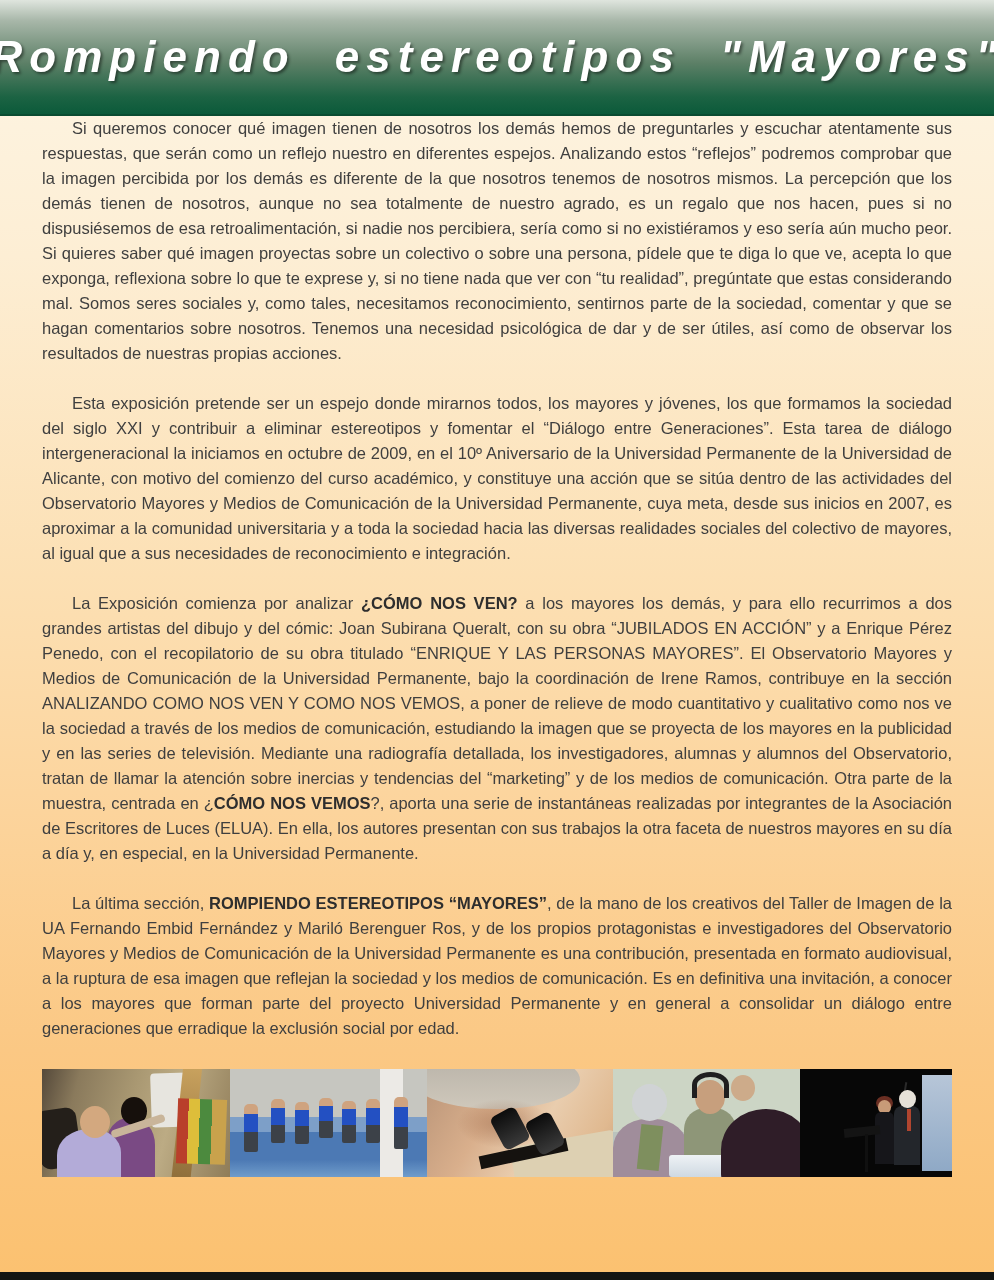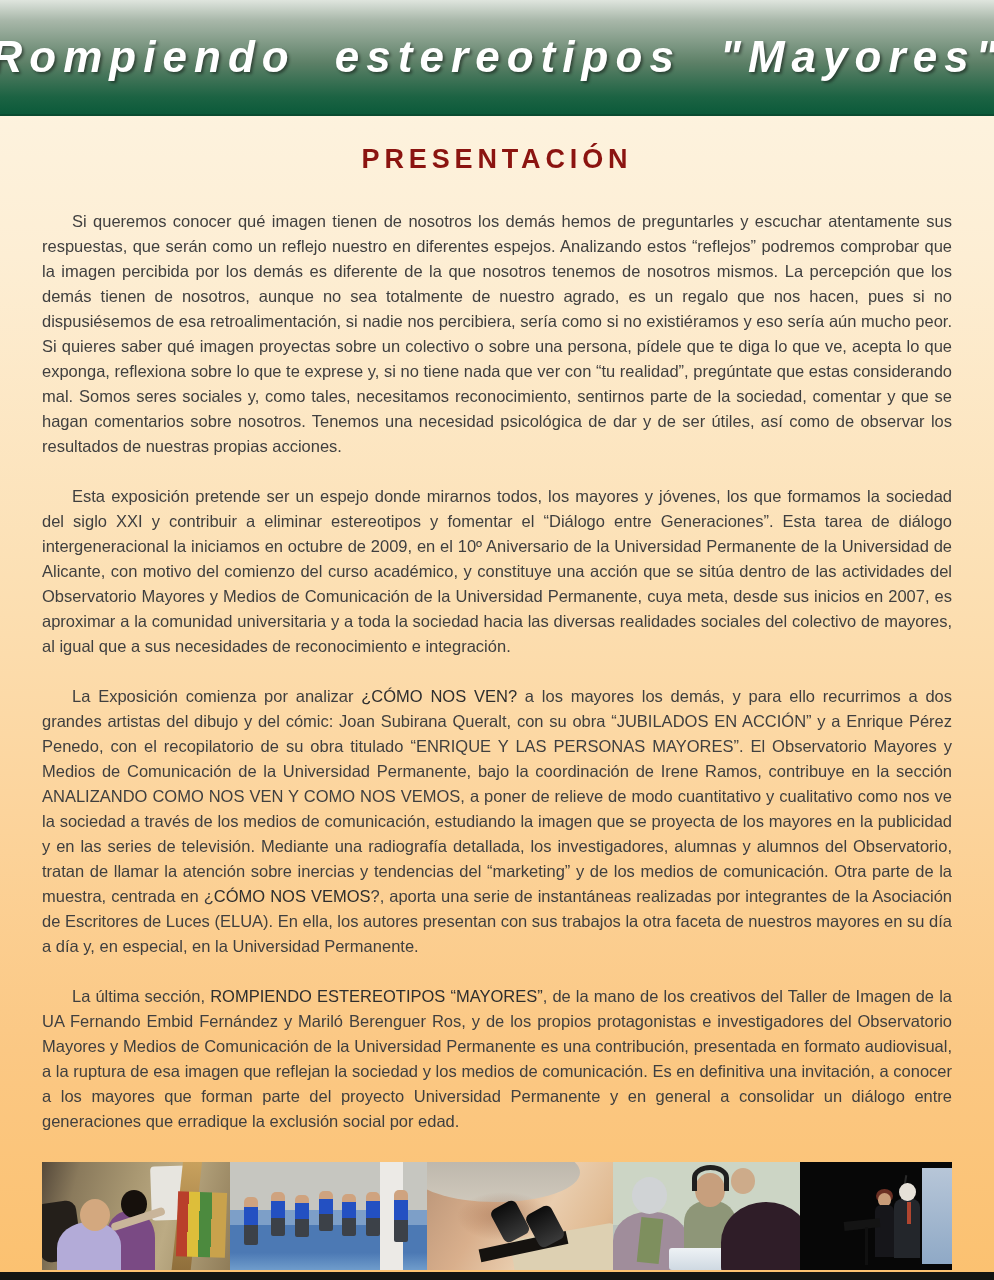--- a/index.html
+++ b/index.html
@@ -24,21 +24,21 @@
   
   .content { padding: 0 42px; }
   .section-title {
     margin: 28px 0 34px 0; text-align: center;
     color: #8b1410; font-size: 27px; font-weight: bold; letter-spacing: 0.18em;
   }
   .article .para {
     margin: 0 0 25px 0; color: #3f3f3f; font-size: 16.5px; line-height: 25px;
     text-align: justify; text-indent: 30px;
   }
-  .article .para .b { font-weight: normal; color: #2e2e2e; }
+  .article .para .b { font-weight: bold; color: #2e2e2e; }
   
   .photo-strip { margin-top: 28px; display: flex; height: 108px; width: 910px; }
   .photo { position: relative; height: 100%; overflow: hidden; }
   .photo > div { position: absolute; }
   .photo-1 { width: 188px; background: linear-gradient(105deg, #55493a 0%, #8a7a5c 18%, #a99872 45%, #bcab84 65%, #8f7c58 100%); }
   .p1-white  { left: 58%; top: 4%; width: 22%; height: 50%; background: #e7e5df; transform: rotate(-2deg); border-radius: 4px; }
   .p1-easel  { left: 72%; top: -5%; width: 10%; height: 115%; background: linear-gradient(#caa35f, #8a6a38); transform: rotate(6deg); }
   .p1-canvas { right: 2%; top: 28%; width: 26%; height: 60%; transform: rotate(2deg);
                background: linear-gradient(90deg, #b93f2b 0 22%, #ddbe3a 22% 45%, #4c8a3e 45% 70%, #c9a24c 70% 100%); }
   .p1-bag    { left: -2%; bottom: 8%; width: 22%; height: 55%; background: #241f1a; border-radius: 10px; transform: rotate(-8deg); }
@@ -93,21 +93,20 @@
 </head>
 <body>
 
 <div class="page">
 
   <header class="banner">
     <h1>Rompiendo estereotipos "Mayores"</h1>
   </header>
 
   <main class="content">
-    <h2 class="section-title">PRESENTACIÓN</h2>
 
     <div class="article">
         <p class="para"><span>Si queremos conocer qué imagen tienen de nosotros los demás hemos de preguntarles y escuchar atentamente sus respuestas, que serán como un reflejo nuestro en diferentes espejos. Analizando estos “reflejos” podremos comprobar que la imagen percibida por los demás es diferente de la que nosotros tenemos de nosotros mismos. La percepción que los demás tienen de nosotros, aunque no sea totalmente de nuestro agrado, es un regalo que nos hacen, pues si no dispusiésemos de esa retroalimentación, si nadie nos percibiera, sería como si no existiéramos y eso sería aún mucho peor. Si quieres saber qué imagen proyectas sobre un colectivo o sobre una persona, pídele que te diga lo que ve, acepta lo que exponga, reflexiona sobre lo que te exprese y, si no tiene nada que ver con “tu realidad”, pregúntate que estas considerando mal. Somos seres sociales y, como tales, necesitamos reconocimiento, sentirnos parte de la sociedad, comentar y que se hagan comentarios sobre nosotros. Tenemos una necesidad psicológica de dar y de ser útiles, así como de observar los resultados de nuestras propias acciones.</span></p>
         <p class="para"><span>Esta exposición pretende ser un espejo donde mirarnos todos, los mayores y jóvenes, los que formamos la sociedad del siglo XXI y contribuir a eliminar estereotipos y fomentar el “Diálogo entre Generaciones”. Esta tarea de diálogo intergeneracional la iniciamos en octubre de 2009, en el 10º Aniversario de la Universidad Permanente de la Universidad de Alicante, con motivo del comienzo del curso académico, y constituye una acción que se sitúa dentro de las actividades del Observatorio Mayores y Medios de Comunicación de la Universidad Permanente, cuya meta, desde sus inicios en 2007, es aproximar a la comunidad universitaria y a toda la sociedad hacia las diversas realidades sociales del colectivo de mayores, al igual que a sus necesidades de reconocimiento e integración.</span></p>
         <p class="para"><span>La Exposición comienza por analizar </span><span class="b">¿CÓMO NOS VEN?</span><span> a los mayores los demás, y para ello recurrimos a dos grandes artistas del dibujo y del cómic: Joan Subirana Queralt, con su obra “JUBILADOS EN ACCIÓN” y a Enrique Pérez Penedo, con el recopilatorio de su obra titulado “ENRIQUE Y LAS PERSONAS MAYORES”. El Observatorio Mayores y Medios de Comunicación de la Universidad Permanente, bajo la coordinación de Irene Ramos, contribuye en la sección ANALIZANDO COMO NOS VEN Y COMO NOS VEMOS, a poner de relieve de modo cuantitativo y cualitativo como nos ve la sociedad a través de los medios de comunicación, estudiando la imagen que se proyecta de los mayores en la publicidad y en las series de televisión. Mediante una radiografía detallada, los investigadores, alumnas y alumnos del Observatorio, tratan de llamar la atención sobre inercias y tendencias del “marketing” y de los medios de comunicación. Otra parte de la muestra, centrada en ¿</span><span class="b">CÓMO NOS VEMOS</span><span>?, aporta una serie de instantáneas realizadas por integrantes de la Asociación de Escritores de Luces (ELUA). En ella, los autores presentan con sus trabajos la otra faceta de nuestros mayores en su día a día y, en especial, en la Universidad Permanente.</span></p>
         <p class="para"><span>La última sección, </span><span class="b">ROMPIENDO ESTEREOTIPOS “MAYORES”</span><span>, de la mano de los creativos del Taller de Imagen de la UA Fernando Embid Fernández y Mariló Berenguer Ros, y de los propios protagonistas e investigadores del Observatorio Mayores y Medios de Comunicación de la Universidad Permanente es una contribución, presentada en formato audiovisual, a la ruptura de esa imagen que reflejan la sociedad y los medios de comunicación. Es en definitiva una invitación, a conocer a los mayores que forman parte del proyecto Universidad Permanente y en general a consolidar un diálogo entre generaciones que erradique la  exclusión social por edad.</span></p>
       </div>
 
     <div class="photo-strip">
       <div class="photo photo-1">

